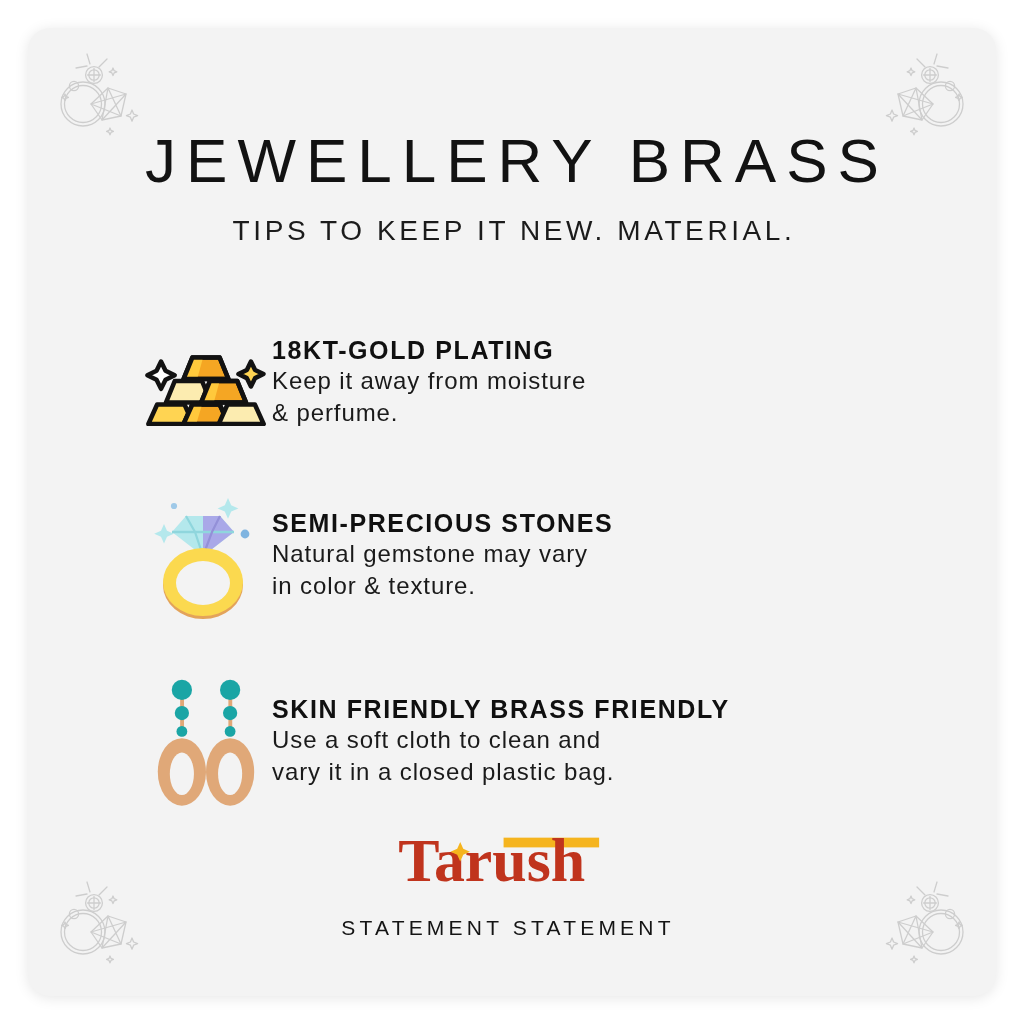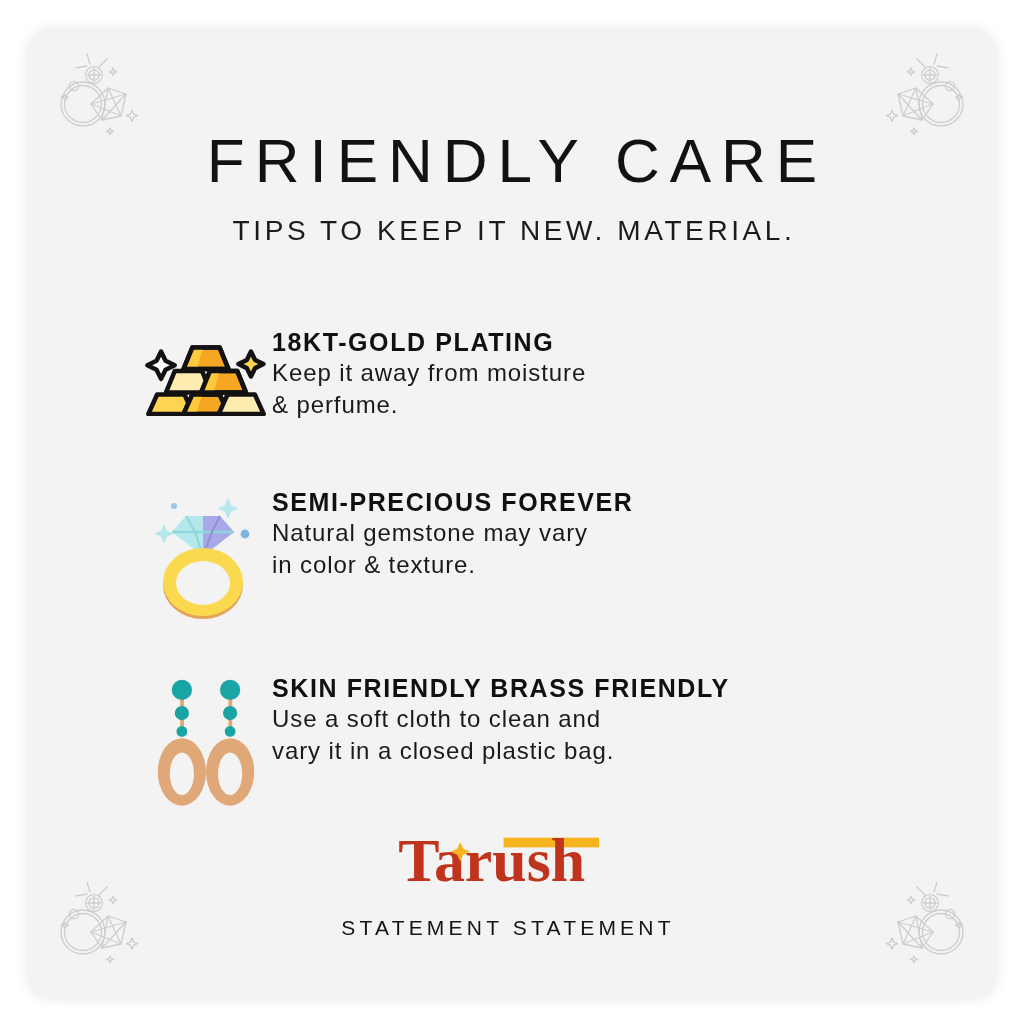--- a/index.html
+++ b/index.html
@@ -47,21 +47,21 @@
     letter-spacing:3.6px;
     color:#1b1b1b;
     padding-left:4px;
   }
 
   
   #tips { position:absolute; left:0; right:0; top:296px; }
 
   .tip-row {
     display:flex;
-    align-items:flex-start;
+    align-items:center;
     padding-left:112px;
     margin-bottom:48px;
     min-height:112px;
   }
 
   .tip-icon {
     width:132px;
     flex:0 0 132px;
     display:flex;
     align-items:center;
@@ -172,21 +172,21 @@
       <path d="M48 22.5 L48 35.5 M41.6 29 L54.4 29"></path>
       <path d="M44 18 L41 8 M41 20 L30 22 M53 21 L61 13"></path>
       <path d="M86 64 l1.6 4 4 1.6 -4 1.6 -1.6 4 -1.6 -4 -4 -1.6 4 -1.6 Z"></path>
       <path d="M67 22 l1.1 2.7 2.7 1.1 -2.7 1.1 -1.1 2.7 -1.1 -2.7 -2.7 -1.1 2.7 -1.1 Z"></path>
       <path d="M19 48 l1 2.4 2.4 1 -2.4 1 -1 2.4 -1 -2.4 -2.4 -1 2.4 -1 Z"></path>
       <path d="M64 82 l1 2.4 2.4 1 -2.4 1 -1 2.4 -1 -2.4 -2.4 -1 2.4 -1 Z"></path>
     </svg>
   </div>
 
   <div id="header">
-    <div id="main-title">FRIENDLY CARE</div>
+    <div id="main-title">JEWELLERY BRASS</div>
     <div id="subtitle">TIPS TO KEEP IT NEW. MATERIAL.</div>
   </div>
 
   <div id="tips">
 
     <div class="tip-row">
       <div class="tip-icon">
         <svg viewBox="0 0 128 88" width="126" height="86">
           <g stroke="#121212" stroke-width="4.6" stroke-linejoin="round" stroke-linecap="round">
 
@@ -231,21 +231,21 @@
           <path d="M22 42 h62" stroke="#8fd6dd" stroke-width="2.4" fill="none"></path>
           <path d="M36 26 L45 42 L53 66" stroke="#8fd6dd" stroke-width="2.2" fill="none"></path>
           <path d="M70 26 L62 42 L53 66" stroke="#9390d8" stroke-width="2.2" fill="none"></path>
 
           <ellipse cx="53" cy="95" rx="40" ry="34" fill="#e3a35a"></ellipse>
           <ellipse cx="53" cy="92" rx="40" ry="34" fill="#fbd94f"></ellipse>
           <ellipse cx="53" cy="93" rx="27" ry="22" fill="#f3f3f3"></ellipse>
         </svg>
       </div>
       <div class="tip-text">
-        <div class="tip-heading">SEMI-PRECIOUS FOREVER</div>
+        <div class="tip-heading">SEMI-PRECIOUS STONES</div>
         <div class="tip-body">Natural gemstone may vary
 in color &amp; texture.</div>
       </div>
     </div>
 
     <div class="tip-row">
       <div class="tip-icon">
         <svg viewBox="0 0 112 136" width="108" height="132">
           <g>
 

